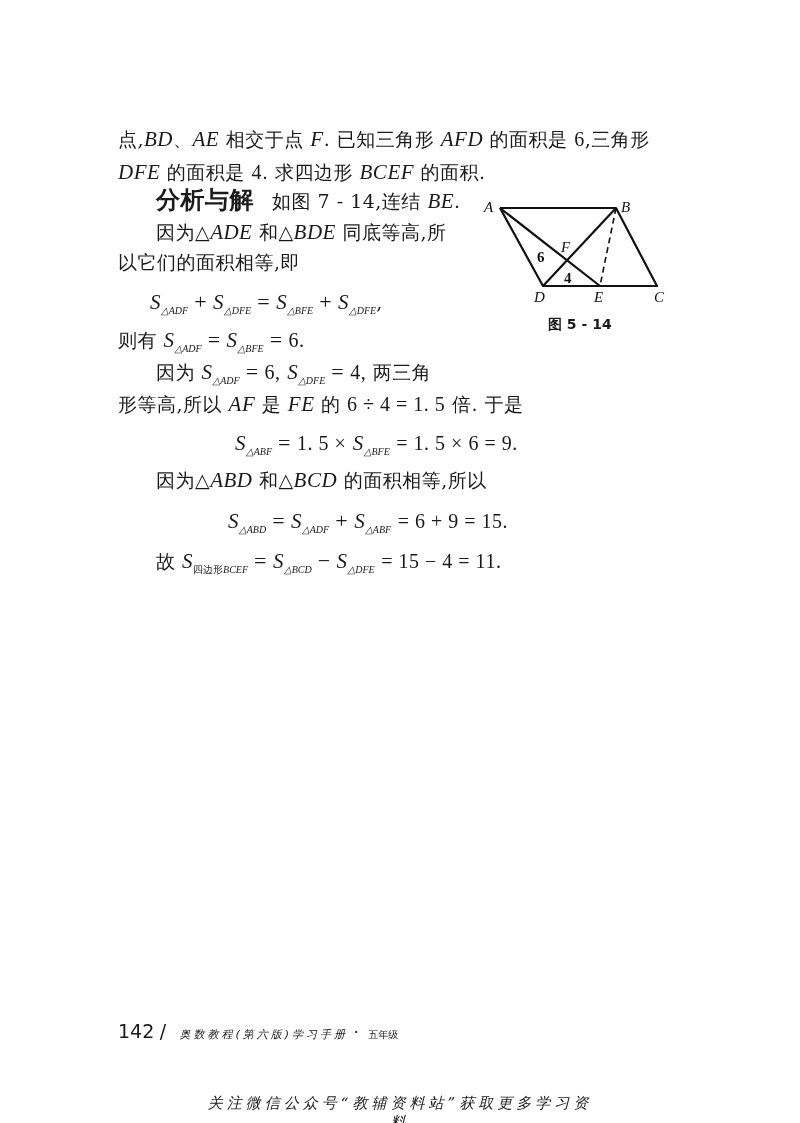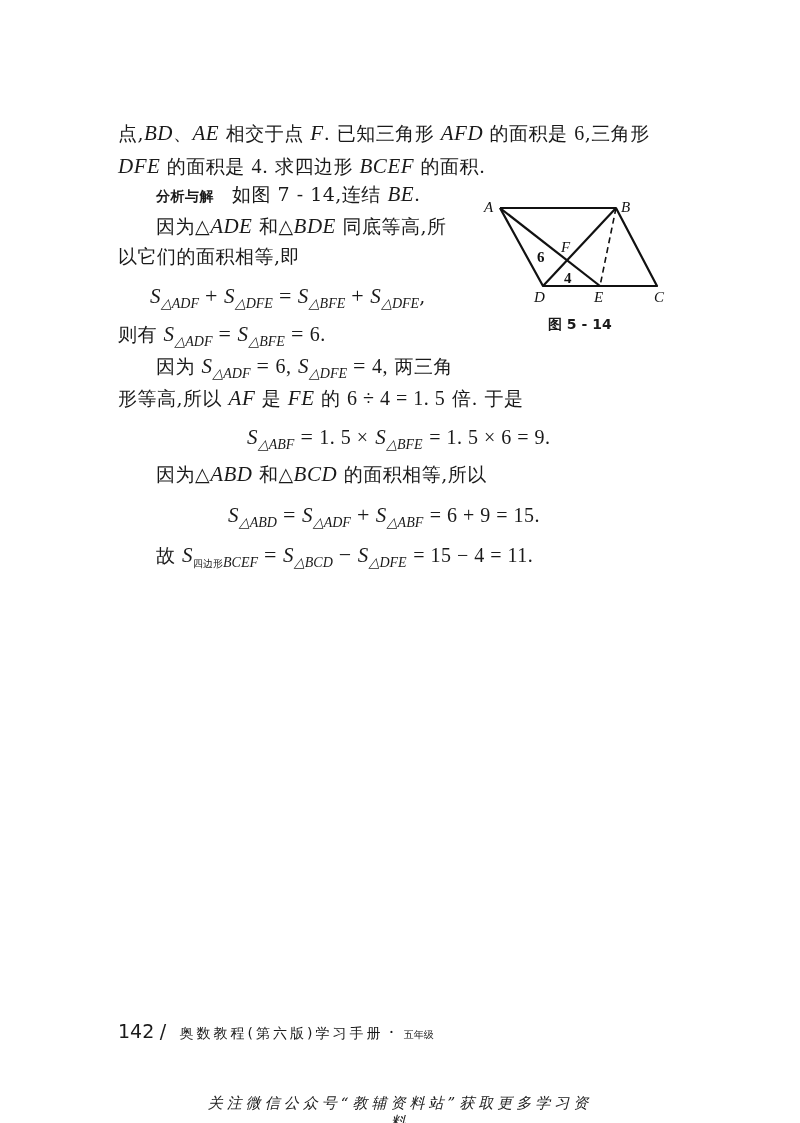--- a/index.html
+++ b/index.html
@@ -3,35 +3,35 @@
 <meta charset="utf-8">
 <style>
   html, body { margin: 0; padding: 0; }
   body {
     width: 800px; height: 1123px; position: relative; overflow: hidden;
     background: #ffffff; color: #1a1a1a;
     font-family: "DejaVu Serif", "Liberation Serif", serif;
   }
   .line {
     position: absolute; white-space: nowrap;
-    font-size: 19px; line-height: 24px; letter-spacing: 0.5px;
+    font-size: 19px; line-height: 36px; letter-spacing: 0.5px;
   }
   .it { font-family: "Liberation Serif", serif; font-style: italic; font-size: 21px; }
   .num { font-family: "Liberation Serif", serif; font-size: 20px; }
-  .bold { font-weight: bold; font-family: "DejaVu Sans", sans-serif; font-size: 14px; }
+  .bold { font-weight: bold; font-family: "DejaVu Sans", sans-serif; font-size: 24px; }
   .S { font-family: "Liberation Serif", serif; font-style: italic; font-size: 21px; }
-  .sub { font-family: "Liberation Serif", serif; font-style: italic; font-size: 14px; vertical-align: -5px; letter-spacing: 0; }
+  .sub { font-family: "Liberation Serif", serif; font-style: italic; font-size: 10px; vertical-align: -5px; letter-spacing: 0; }
   .subcn { font-family: "DejaVu Sans", sans-serif; font-size: 10px; vertical-align: -5px; letter-spacing: 0; }
   .op { font-family: "Liberation Serif", serif; font-size: 22px; margin: 0 6px; }
   .diagram { position: absolute; left: 480px; top: 190px; width: 200px; height: 150px; }
   .diagram svg { width: 200px; height: 150px; display: block; }
   .caption { position: absolute; left: 548px; top: 316px; font-family: "DejaVu Sans", sans-serif; font-weight: bold; font-size: 14px; }
   .footer { position: absolute; left: 118px; top: 1020px; font-size: 17px; white-space: nowrap; }
   .footer .pg { font-family: "DejaVu Sans", sans-serif; font-size: 19px; }
-  .footer .title { font-family: "DejaVu Sans", sans-serif; font-size: 14px; letter-spacing: 3px; margin-left: 8px; }
+  .footer .title { font-family: "DejaVu Sans", sans-serif; font-size: 11px; letter-spacing: 3px; margin-left: 8px; font-style: italic; }
   .footer .grade { font-family: "DejaVu Sans", sans-serif; font-size: 10px; margin-left: 4px; text-align: right; }
   .watermark { position: absolute; left: 200px; top: 1094px; width: 400px; text-align: center;
     font-family: "DejaVu Serif", serif; font-size: 15px; letter-spacing: 4px; color: #222; font-style: italic; }
 </style>
 </head>
 <body>
 
 <div class="line" style="left:118px; top:121px;">
   <span>点,</span><span class="it">BD</span><span>、</span><span class="it">AE</span><span> 相交于点 </span><span class="it">F</span><span>. 已知三角形 </span><span class="it">AFD</span><span> 的面积是 </span><span class="num">6</span><span>,三角形</span>
 </div>
@@ -61,21 +61,21 @@
 </div>
 
 <div class="line" style="left:156px; top:354px;">
   <span>因为 </span><span class="S">S</span><span class="sub">△ADF</span><span class="op">=</span><span class="num">6,</span> <span class="S">S</span><span class="sub">△DFE</span><span class="op">=</span><span class="num">4,</span><span> 两三角</span>
 </div>
 
 <div class="line" style="left:118px; top:386px;">
   <span>形等高,所以 </span><span class="it">AF</span><span> 是 </span><span class="it">FE</span><span> 的 </span><span class="num">6 ÷ 4 = 1. 5</span><span> 倍. 于是</span>
 </div>
 
-<div class="line" style="left:235px; top:425px;margin-left:12px;">
+<div class="line" style="left:235px; top:425px;">
   <span class="S">S</span><span class="sub">△ABF</span><span class="op">=</span><span class="num">1. 5 ×</span> <span class="S">S</span><span class="sub">△BFE</span> <span class="num">= 1. 5 × 6 = 9.</span>
 </div>
 
 <div class="line" style="left:156px; top:462px;">
   <span>因为△</span><span class="it">ABD</span><span> 和△</span><span class="it">BCD</span><span> 的面积相等,所以</span>
 </div>
 
 <div class="line" style="left:228px; top:503px;">
   <span class="S">S</span><span class="sub">△ABD</span><span class="op">=</span><span class="S">S</span><span class="sub">△ADF</span><span class="op">+</span><span class="S">S</span><span class="sub">△ABF</span> <span class="num">= 6 + 9 = 15.</span>
 </div>

